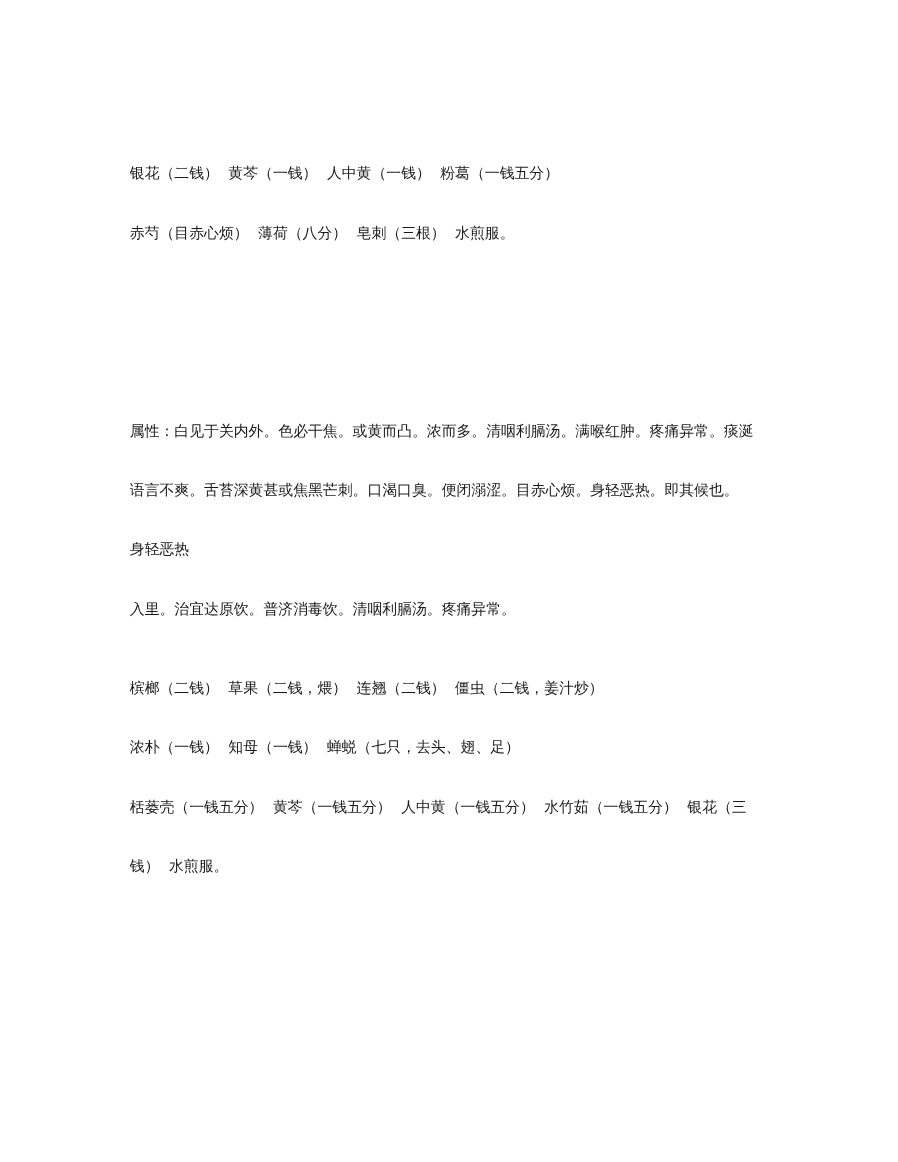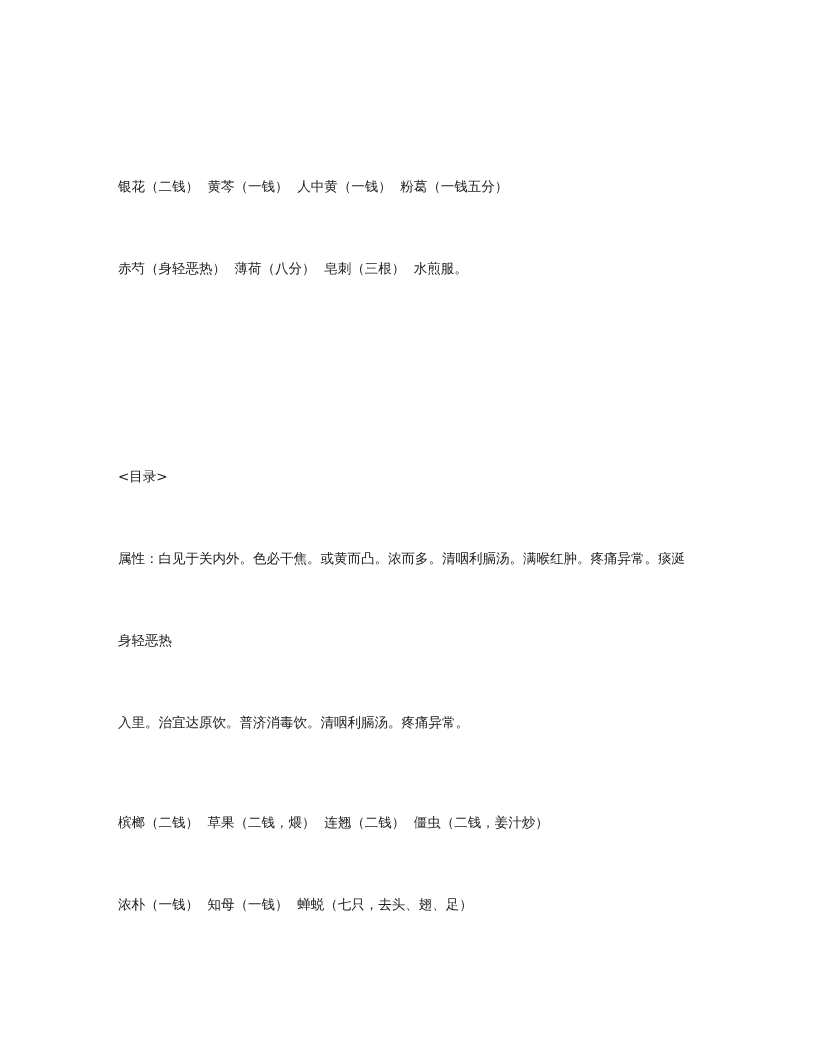--- a/index.html
+++ b/index.html
@@ -3,41 +3,43 @@
   <meta charset="utf-8">
   <style>
     html, body { margin: 0; padding: 0; background: #ffffff; }
     body { width: 816px; height: 1056px; position: relative; overflow: hidden; }
     .page {
       position: absolute; left: 118px; top: 95px; width: 590px;
       font-family: "DejaVu Serif", "Liberation Serif", serif;
       font-size: 13.5px; line-height: 18px; color: #1a1a1a;
       white-space: pre;
     }
-    .line { height: 18px; margin-top: 28px; }
+    .line { height: 18px; }
     .blank { height: 18px; }
   </style>
 </head>
 <body>
 
 <div class="page">
   
   <div class="line">银花（二钱）  黄芩（一钱）  人中黄（一钱）  粉葛（一钱五分）</div>
-  <div class="line">赤芍（身轻恶热）  薄荷（八分）  皂刺（三根）  水煎服。</div>
+  <div class="line">赤芍（目赤心烦）  薄荷（八分）  皂刺（三根）  水煎服。</div>
   <div class="blank"></div>
 
   
   <div>
-    <div class="line">&lt;目录&gt;</div>
     <div class="line">属性：白见于关内外。色必干焦。或黄而凸。浓而多。清咽利膈汤。满喉红肿。疼痛异常。痰涎</div>
+    <div class="line">语言不爽。舌苔深黄甚或焦黑芒刺。口渴口臭。便闭溺涩。目赤心烦。身轻恶热。即其候也。</div>
     <div class="line">身轻恶热</div>
     <div class="line">入里。治宜达原饮。普济消毒饮。清咽利膈汤。疼痛异常。</div>
 
     <div class="line">槟榔（二钱）  草果（二钱，煨）  连翘（二钱）  僵虫（二钱，姜汁炒）</div>
     <div class="line">浓朴（一钱）  知母（一钱）  蝉蜕（七只，去头、翅、足）</div>
+    <div class="line">栝蒌壳（一钱五分）  黄芩（一钱五分）  人中黄（一钱五分）  水竹茹（一钱五分）  银花（三</div>
+    <div class="line">钱）  水煎服。</div>
 
     
     
     
     
 
     
     
     
     

